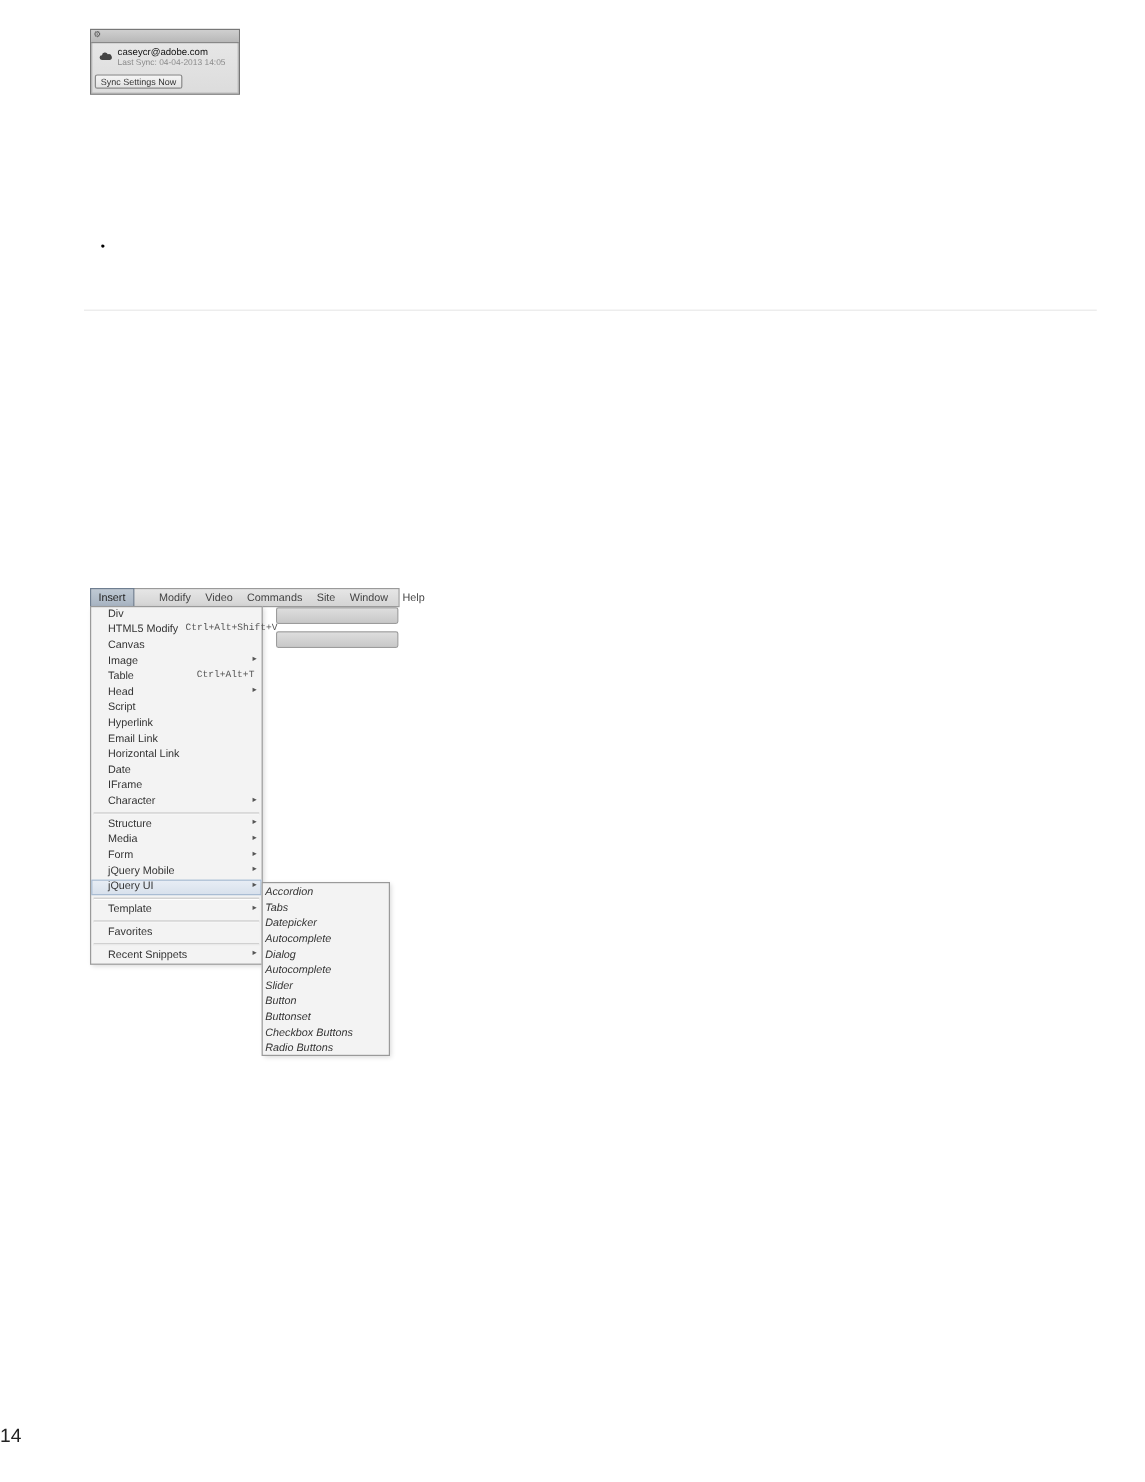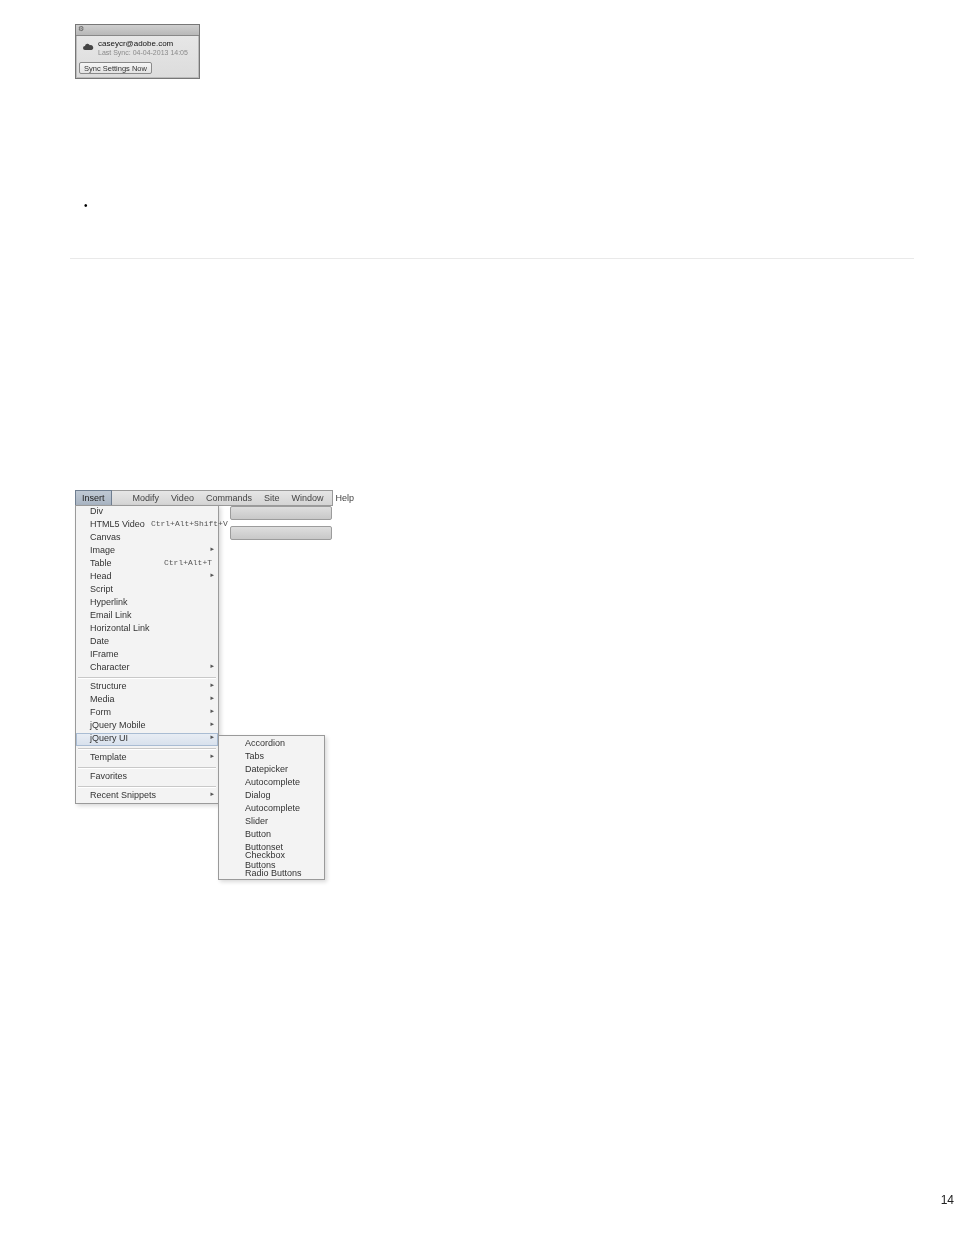--- a/index.html
+++ b/index.html
@@ -180,32 +180,33 @@
     background: #f3f3f3;
     border: 1px solid #9a9a9a;
     box-shadow: 2px 2px 4px rgba(0,0,0,0.15);
     font-size: 9px;
     color: #333;
   }
   .submenu .row {
     display: flex;
     align-items: center;
     height: 13px;
-    padding: 0 6px 0 26px;
+    padding: 0 6px 0 2px;
     cursor: default;
+    font-style: italic;
   }
 
   
   .page-no {
     position: absolute;
     left: 0;
     right: 0;
     bottom: 28px;
-    text-align: right;
-    font-size: 12px;
+    text-align: left;
+    font-size: 16px;
     color: #222;
   }
 </style>
 </head>
 <body>
 
 <div class="sync-panel">
   <div class="sync-title">
     <span class="gear">⚙</span>
   </div>
@@ -243,21 +244,21 @@
   <div class="field-strip">
     <div class="fld"></div>
     <div class="fld"></div>
   </div>
 
   <div class="dropdown" id="insert-dropdown">
       <div class="row">
         <span class="label">Div</span>
       </div>
       <div class="row">
-        <span class="label">HTML5 Video</span>
+        <span class="label">HTML5 Modify</span>
         <span class="accel">Ctrl+Alt+Shift+V</span>
       </div>
       <div class="row">
         <span class="label">Canvas</span>
       </div>
       <div class="row">
         <span class="label">Image</span>
         <span class="arrow">▸</span>
       </div>
       <div class="row">

